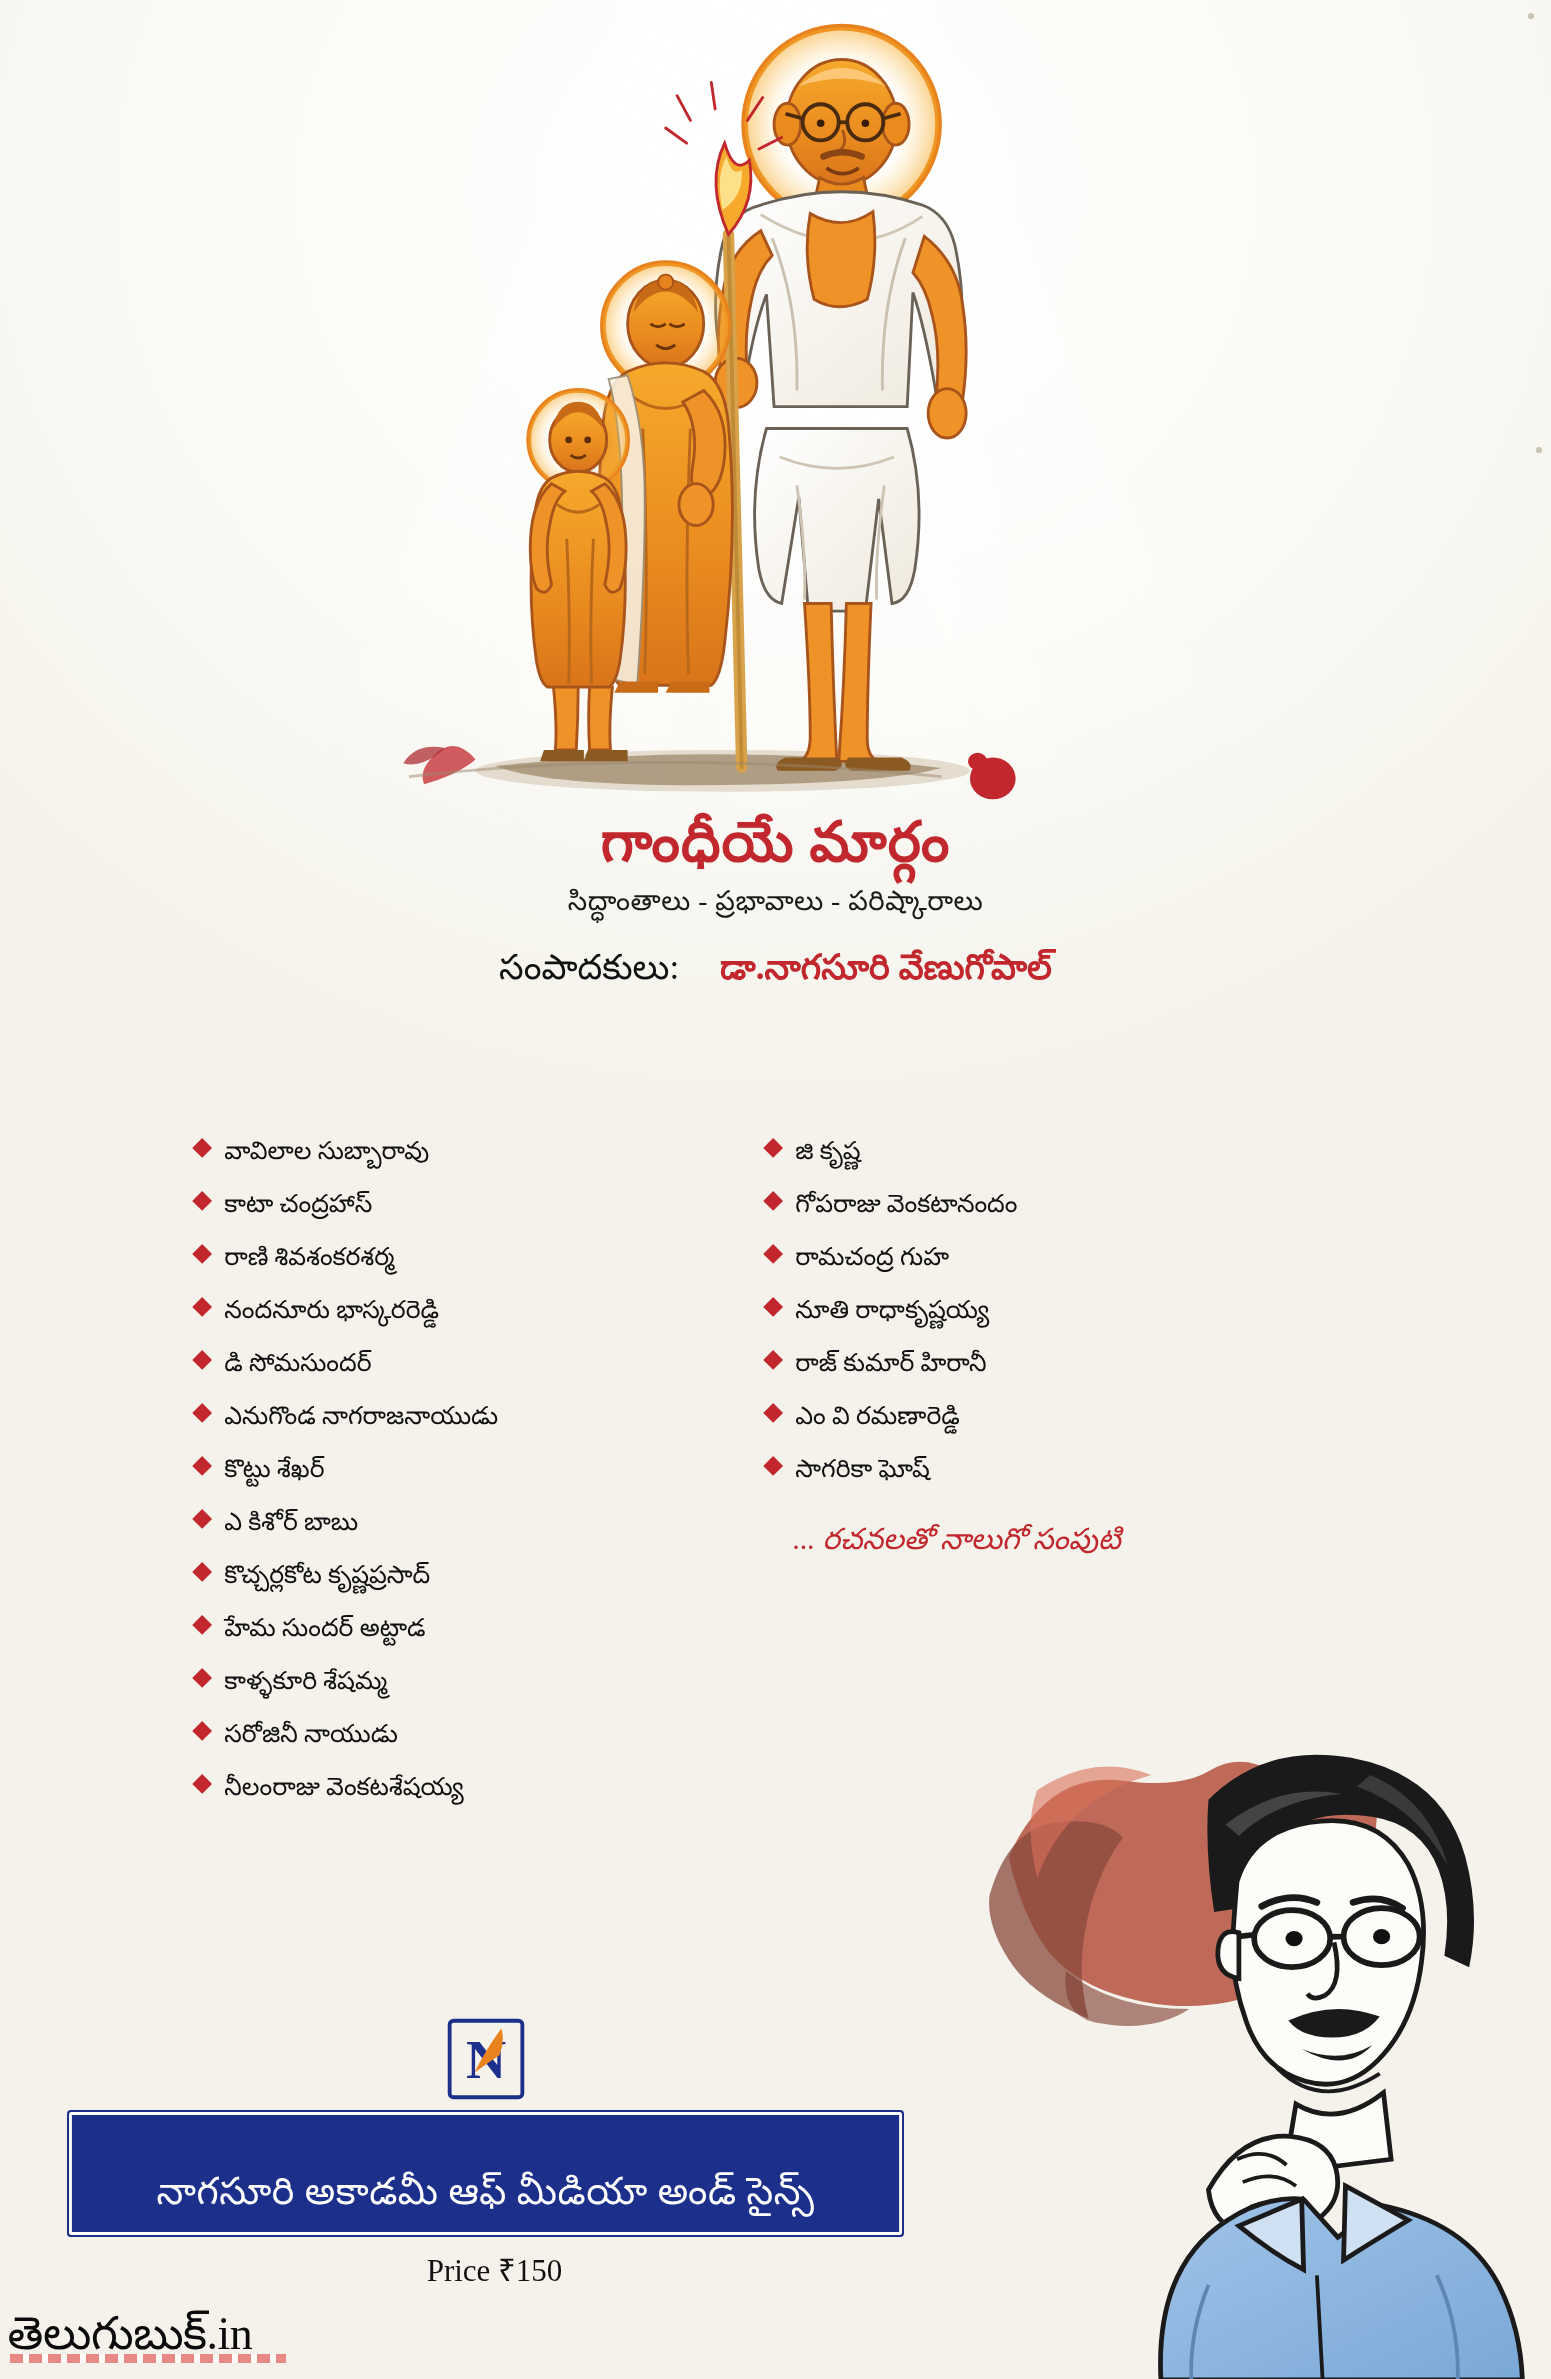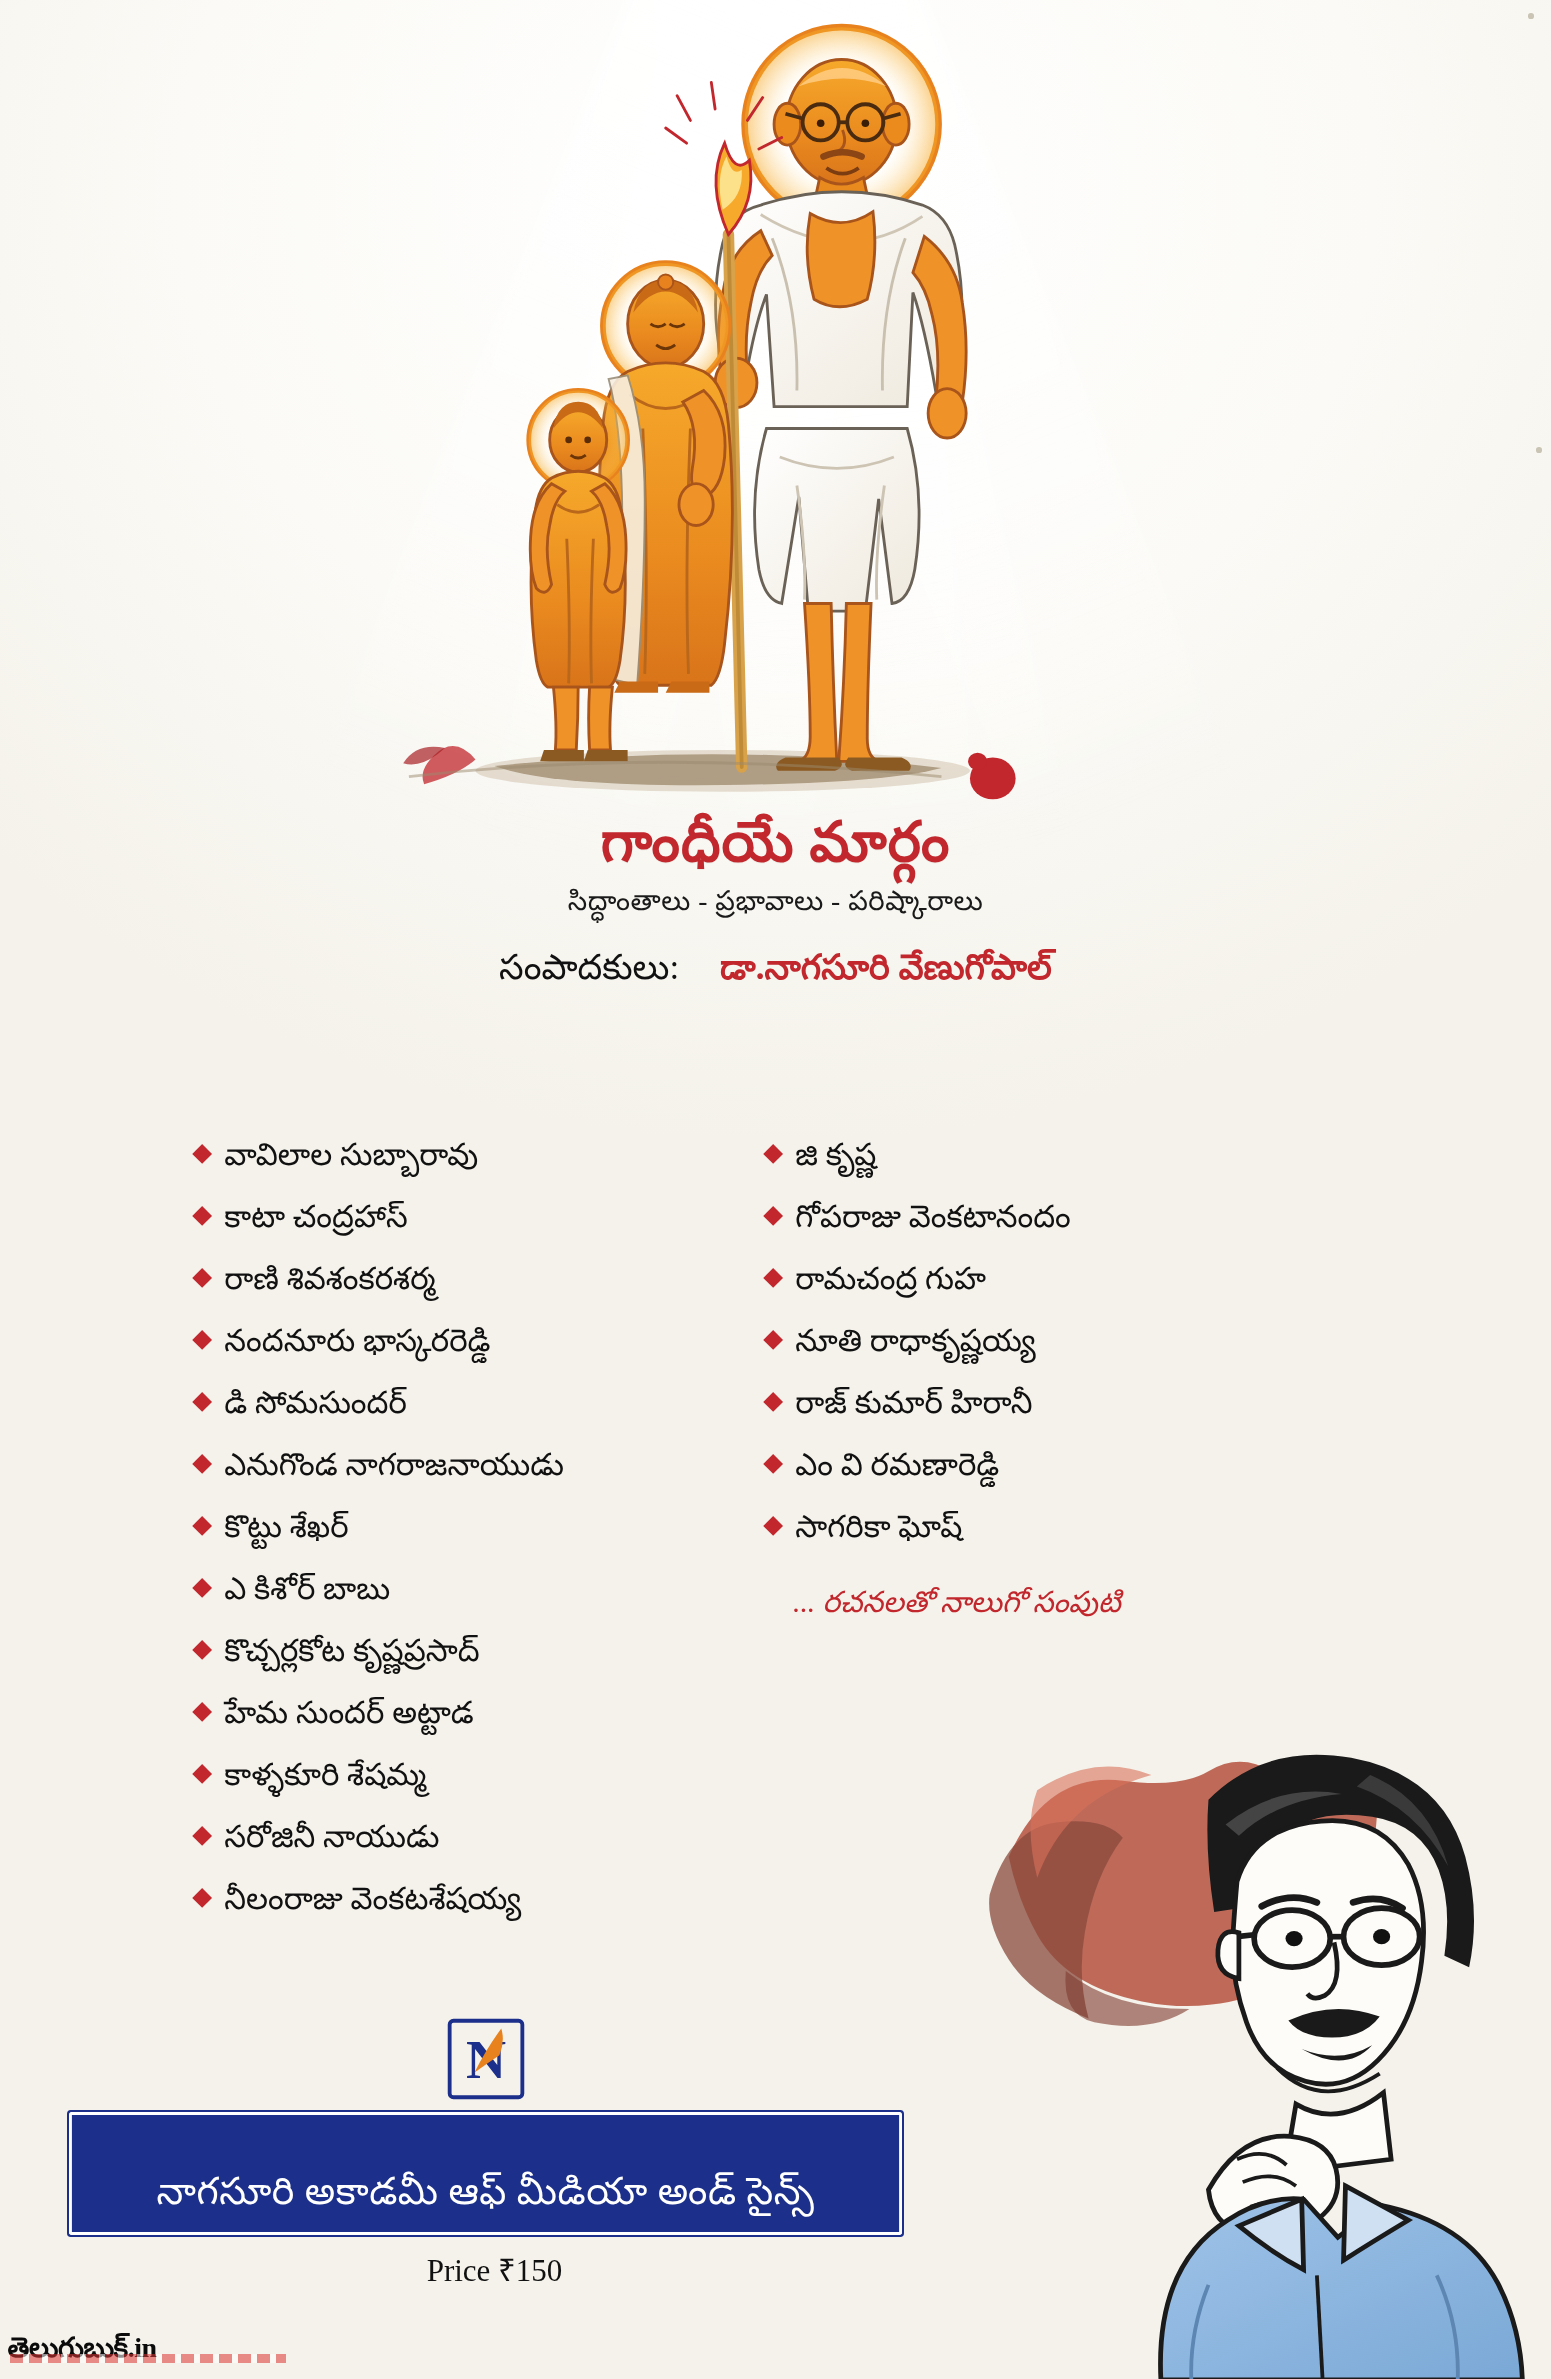--- a/index.html
+++ b/index.html
@@ -102,21 +102,21 @@
     display: flex;
     flex-direction: column;
   }
   .col.left { width: 571px; }
   .col.right { width: 590px; }
   .c-item {
     display: flex;
     align-items: baseline;
     margin-bottom: 19px;
     font-family: "Liberation Serif", serif;
-    font-size: 31px;
+    font-size: 25px;
     color: #111111;
     white-space: nowrap;
   }
   .bullet {
     display: inline-block;
     width: 14.3px;
     height: 14.3px;
     background: #c1272d;
     transform: rotate(45deg);
     margin-right: 15px;
@@ -183,22 +183,22 @@
     font-size: 31px;
     color: #111111;
   }
 
   
   .watermark {
     position: absolute;
     left: 7.6px;
     bottom: 9.5px;
     font-family: "Liberation Serif", serif;
-    font-size: 28px;
-    font-weight: 700;
+    font-size: 46px;
+    font-weight: 400;
     color: #0b0b0b;
     letter-spacing: -0.5px;
   }
   .watermark .dom { color: #0b0b0b; }
   .wm-strike {
     position: absolute;
     left: 9.5px;
     bottom: 17px;
     width: 276px;
     height: 9.5px;

